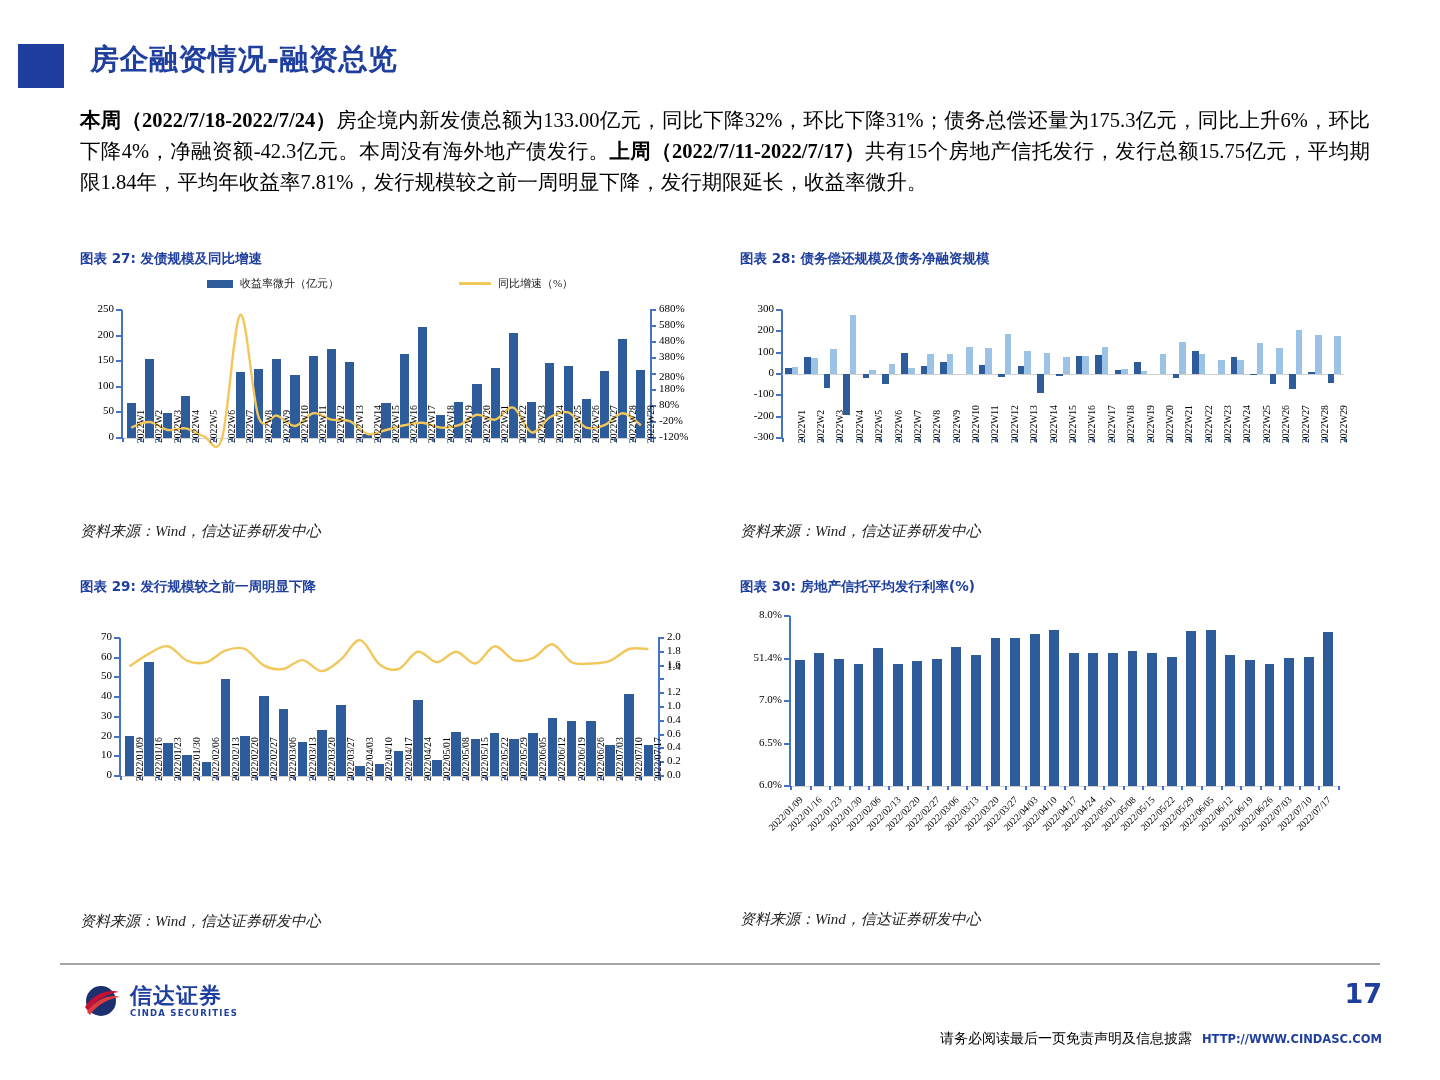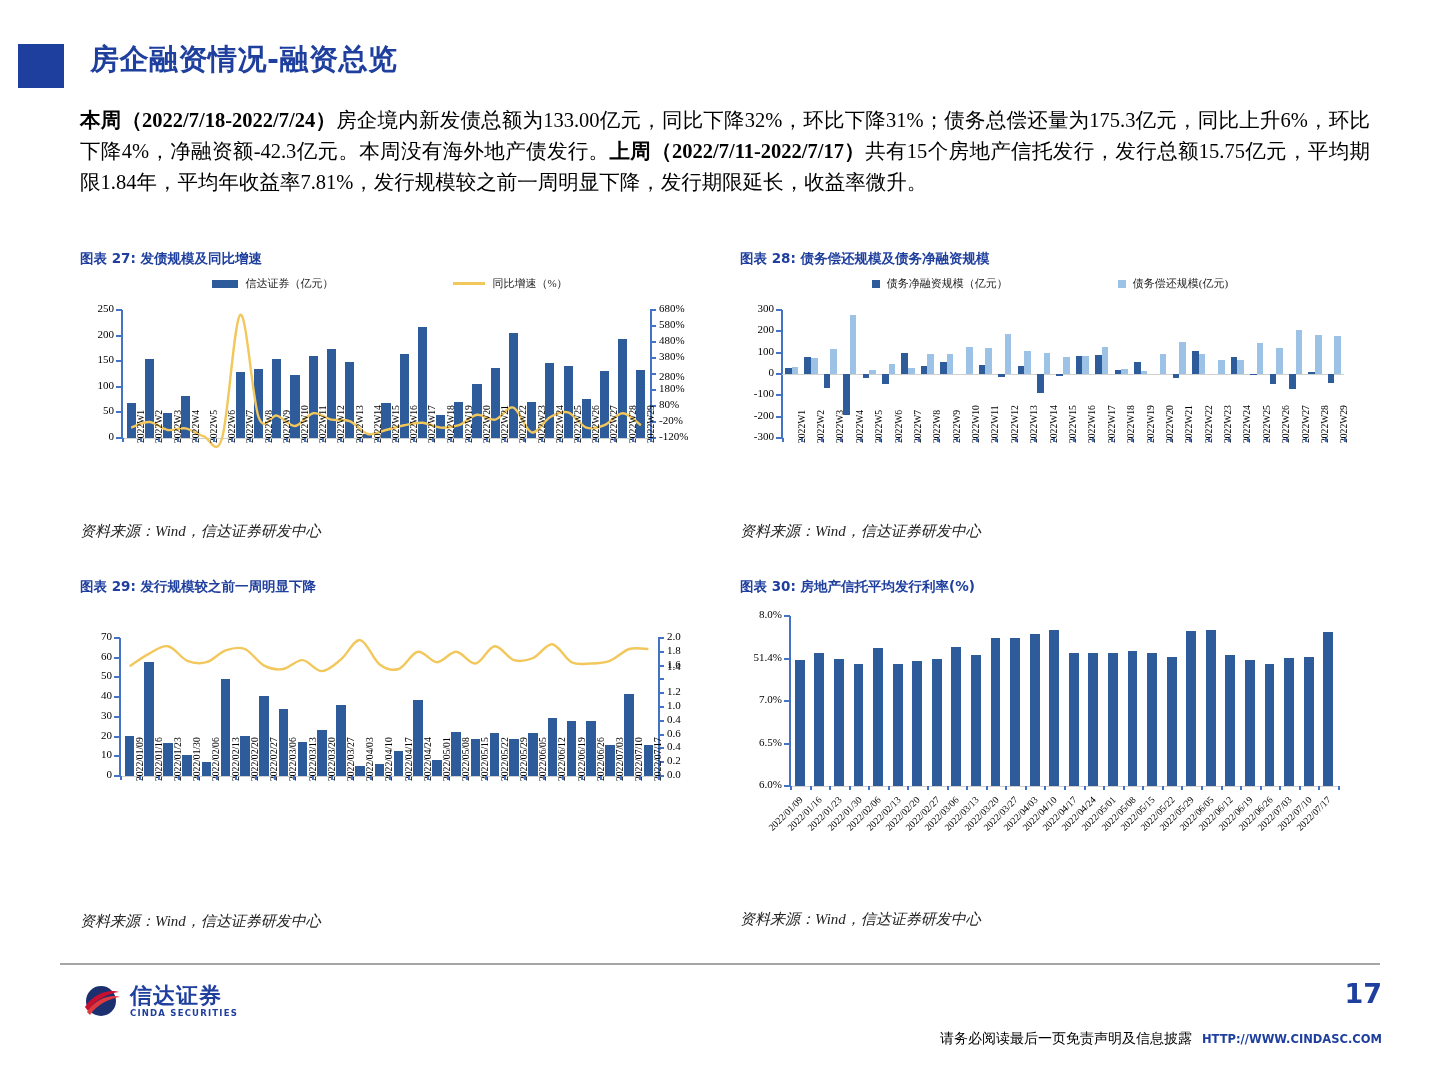--- a/index.html
+++ b/index.html
@@ -97,21 +97,21 @@
 
   <div class="fig" style="left:80px; top:250px; width:620px;">
     <div class="fig-title">
       <span>图表 27:</span>
       <span>发债规模及同比增速</span>
     </div>
     <div class="chart" id="chart-f27" style="height:240px; margin-top:8px;">
         <div class="legend" style="top: 0px; gap: 120px;">
           <div class="leg-item">
             <span class="leg-bar"></span>
-            <span>信达证券（亿元）</span>
+            <span>收益率微升（亿元）</span>
           </div>
           <div class="leg-item">
             <span class="leg-line"></span>
             <span>同比增速（%）</span>
           </div>
         </div>
         <div class="plot" style="left:42px; top:34px; width:528px; height:128px;">
           <div class="axis-line" style="left:-1px; top:0; width:2px; height:128px;"></div>
           <div class="axis-line" style="left:528px; top:0; width:2px; height:128px;"></div>
           <div class="tick" style="left:-6px; top:127px; width:6px; height:2px;"></div>
@@ -238,30 +238,20 @@
       </div>
     <div class="fig-src" style="margin-top:6px;">资料来源：Wind，信达证券研发中心</div>
   </div>
 
   <div class="fig" style="left:740px; top:250px; width:620px;">
     <div class="fig-title">
       <span>图表 28:</span>
       <span>债务偿还规模及债务净融资规模</span>
     </div>
     <div class="chart" id="chart-f28" style="height:240px; margin-top:8px;">
-        <div class="legend" style="top: 0px; gap: 110px;">
-          <div class="leg-item">
-            <span class="leg-bar sq"></span>
-            <span>债务净融资规模（亿元）</span>
-          </div>
-          <div class="leg-item">
-            <span class="leg-bar sq lt"></span>
-            <span>债务偿还规模(亿元)</span>
-          </div>
-        </div>
         <div class="plot" style="left:42px; top:34px; width:562px; height:128px;">
           <div class="axis-line" style="left:-1px; top:0; width:2px; height:128px;"></div>
           <div class="tick" style="left:-6px; top:127px; width:6px; height:2px;"></div>
           <div class="ylab" style="left:-40px; top:120px; width:32px;">-300</div>
           <div class="tick" style="left:-6px; top:105.66666666666667px; width:6px; height:2px;"></div>
           <div class="ylab" style="left:-40px; top:98.66666666666667px; width:32px;">-200</div>
           <div class="tick" style="left:-6px; top:84.33333333333334px; width:6px; height:2px;"></div>
           <div class="ylab" style="left:-40px; top:77.33333333333334px; width:32px;">-100</div>
           <div class="tick" style="left:-6px; top:63px; width:6px; height:2px;"></div>
           <div class="ylab" style="left:-40px; top:56px; width:32px;">0</div>

